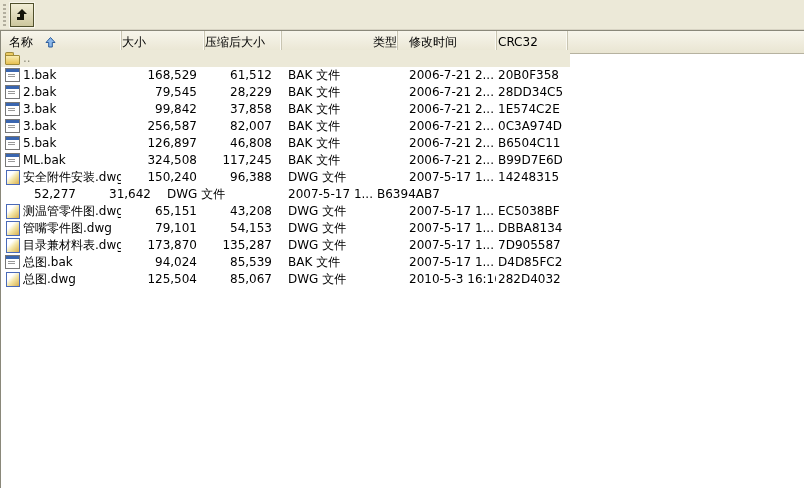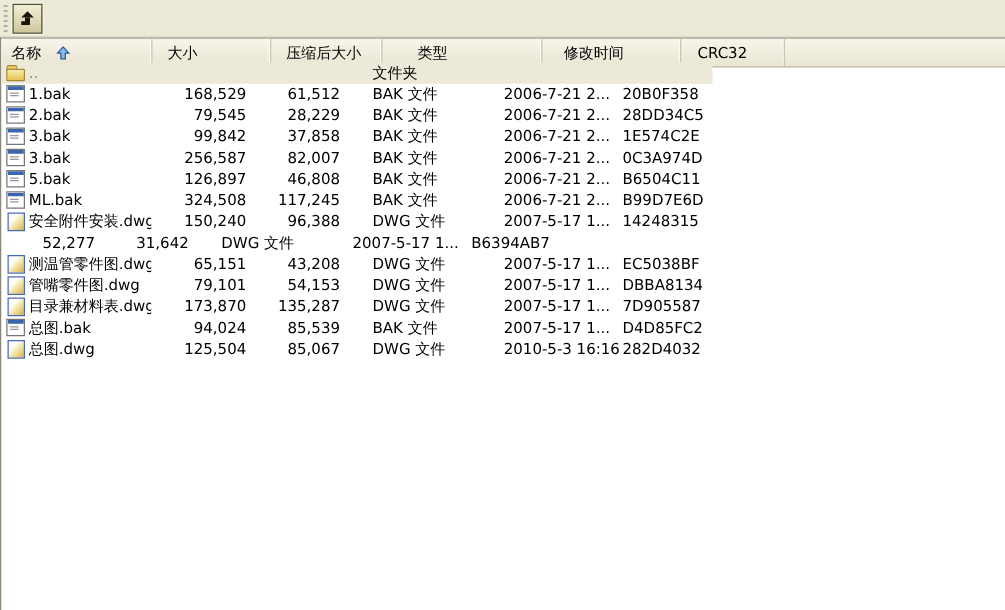--- a/index.html
+++ b/index.html
@@ -31,21 +31,20 @@
   .listview {
     position:absolute; top:30px; left:0; right:0; bottom:0;
     background:#fff;
     border-top:1px solid #8a887a;
     border-left:1px solid #8a887a;
   }
   .header-row {
     display:flex; height:23px; line-height:18px;
     background:linear-gradient(#f7f5eb,#e9e5d2);
     border-bottom:1px solid #b6b2a0;
-    gap:12px;
   }
   .hcell {
     display:flex; align-items:center; height:100%;
     border-right:1px solid #c9c5b2;
     box-shadow:inset -1px 0 0 #fbfaf4;
     white-space:nowrap; overflow:hidden; cursor:pointer;
   }
   .hcell.al-right { }
   .header-filler { flex:1; border-right:none; box-shadow:none; }
   .sort { display:inline-flex; margin-left:12px; }
@@ -56,22 +55,22 @@
   .row.updir .fname { color:#8e8c7a; }
   .cell {
     height:17px; white-space:nowrap; overflow:hidden;
     border-right:1px solid transparent;
   }
 
   
   .c-name   { width:121px; padding-left:4px; }
   .c-size   { width:83px;  text-align:right; padding-right:7px; }
   .c-packed { width:77px;  text-align:right; padding-right:9px; }
-  .c-type   { width:116px; padding-left:16px; }
-  .c-mtime  { width:99px;  padding-left:5px; }
+  .c-type   { width:116px; padding-left:6px;justify-content:flex-end; }
+  .c-mtime  { width:99px;  padding-left:11px; }
   .c-crc    { width:71px;  padding-left:1px; }
   .hcell.c-name { padding-left:8px; }
 
   
   .ficon { display:inline-block; position:relative; width:15px; height:13px;
            margin-right:3px; vertical-align:-2px; }
   
   .icon-folder-icon::before {
     content:""; position:absolute; left:0; top:1px; width:7px; height:4px;
     background:#eccb62; border:1px solid #a08a38; border-bottom:none;
@@ -147,21 +146,20 @@
   </div>
       <div class="hcell header-filler"></div>
   </div>
   <div class="rows">
       <div class="row updir">
     <div class="cell c-name">
       <span class="ficon icon-folder-icon"></span><span class="fname">..</span>
     </div>
     <div class="cell c-size"></div>
     <div class="cell c-packed"></div>
-    <div class="cell c-type">文件夹</div>
     <div class="cell c-mtime"></div>
     <div class="cell c-crc"></div>
   </div>
       <div class="row">
     <div class="cell c-name">
       <span class="ficon icon-bak-icon"></span><span class="fname">1.bak</span>
     </div>
     <div class="cell c-size">168,529</div>
     <div class="cell c-packed">61,512</div>
     <div class="cell c-type">BAK 文件</div>

